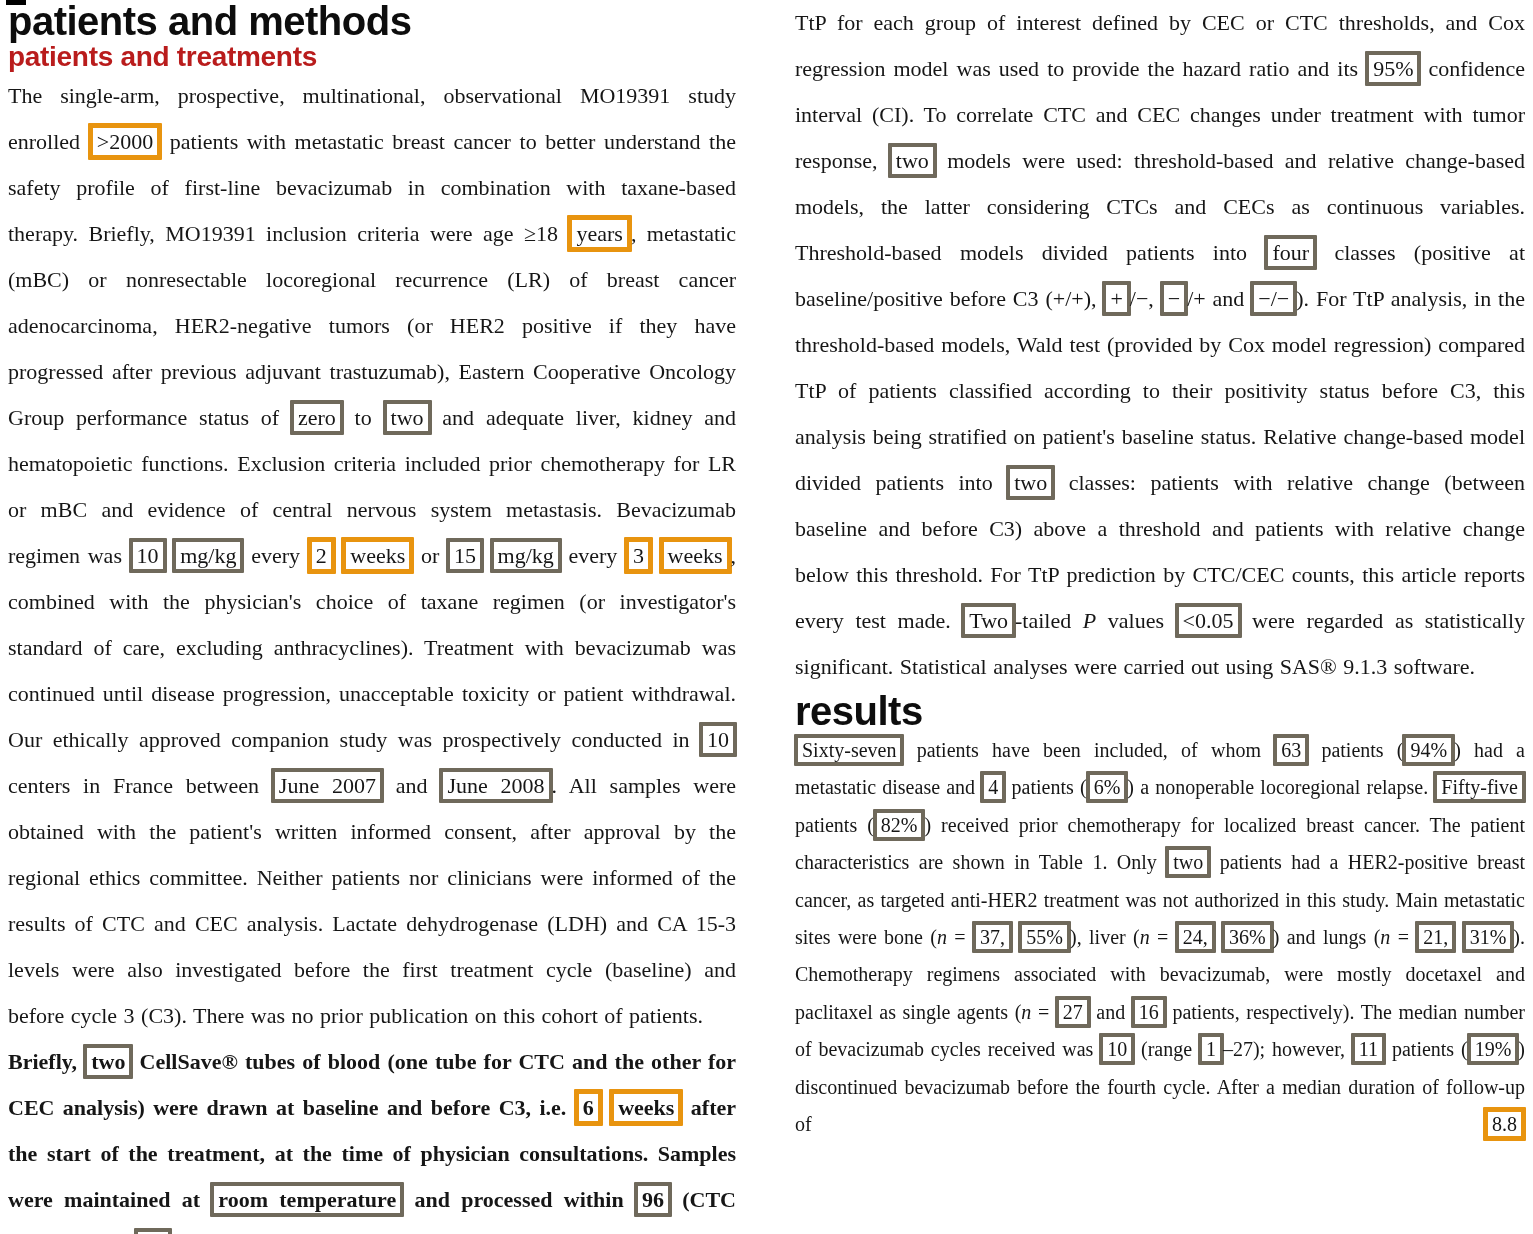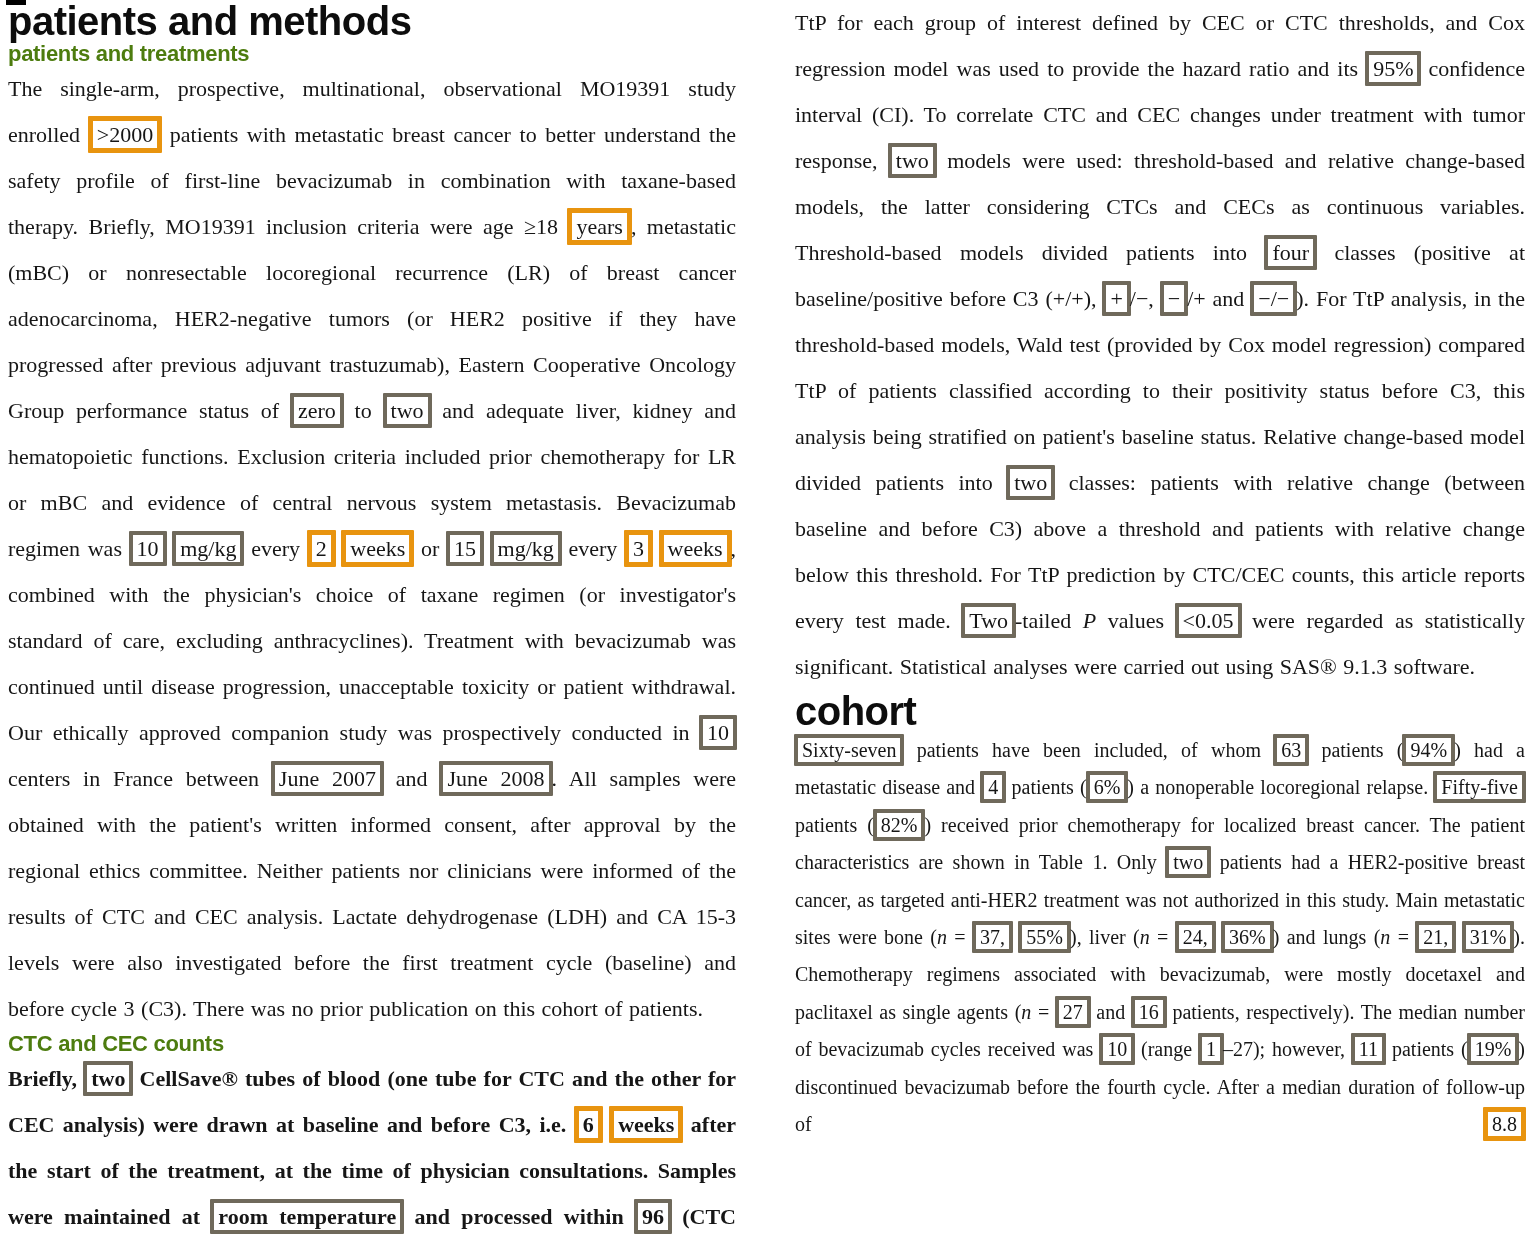--- a/index.html
+++ b/index.html
@@ -18,22 +18,22 @@
   .col { position: absolute; top: 0; }
   .col-left  { left: 8px;  width: 728px; }
   .col-right { left: 795px; width: 730px; }
   h1.sec {
     font-family: "Liberation Sans", sans-serif;
     font-weight: 700; font-size: 40px; line-height: 1.05;
     color: #0d0d0d; letter-spacing: -0.5px; margin: 0;
   }
   h2.sub {
     font-family: "Liberation Sans", sans-serif;
-    font-weight: 700; font-size: 22px; line-height: 1.1;
-    color: #4d7c0f; letter-spacing: -0.3px; margin: 0;
+    font-weight: 700; font-size: 28px; line-height: 1.1;
+    color: #b91c1c; letter-spacing: -0.3px; margin: 0;
   }
   p.body {
     margin: 0; text-align: justify;
     font-size: 22px; line-height: 46px;
     word-spacing: 1px;
   }
   p.body-lg { font-size: 20px; line-height: 37.4px; }
   p.fill-last { text-align-last: justify; }
   .h1-clip { margin-top: -12px; }
   .mt-p1 { margin-top: 24px; }
@@ -62,25 +62,24 @@
 <div class="corner-mark"></div>
 
 <div class="col col-left">
   <h1 class="sec h1-clip">patients and methods</h1>
 
 
   <h2 class="sub mt-h2a">patients and treatments</h2>
 
   <p class="body mt-p2"><span>The single-arm, prospective, multinational, observational MO19391 study enrolled </span><span class="ann ann-orange">&gt;2000</span><span> patients with metastatic breast cancer to better understand the safety profile of first-line bevacizumab in combination with taxane-based therapy. Briefly, MO19391 inclusion criteria were age ≥18 </span><span class="ann ann-orange">years</span><span>, metastatic (mBC) or nonresectable locoregional recurrence (LR) of breast cancer adenocarcinoma, HER2-negative tumors (or HER2 positive if they have progressed after previous adjuvant trastuzumab), Eastern Cooperative Oncology Group performance status of </span><span class="ann">zero</span><span> to </span><span class="ann">two</span><span> and adequate liver, kidney and hematopoietic functions. Exclusion criteria included prior chemotherapy for LR or mBC and evidence of central nervous system metastasis. Bevacizumab regimen was </span><span class="ann">10</span><span> </span><span class="ann">mg/kg</span><span> every </span><span class="ann ann-orange">2</span><span> </span><span class="ann ann-orange">weeks</span><span> or </span><span class="ann">15</span><span> </span><span class="ann">mg/kg</span><span> every </span><span class="ann ann-orange">3</span><span> </span><span class="ann ann-orange">weeks</span><span>, combined with the physician's choice of taxane regimen (or investigator's standard of care, excluding anthracyclines). Treatment with bevacizumab was continued until disease progression, unacceptable toxicity or patient withdrawal. Our ethically approved companion study was prospectively conducted in </span><span class="ann">10</span><span> centers in France between </span><span class="ann">June 2007</span><span> and </span><span class="ann">June 2008</span><span>. All samples were obtained with the patient's written informed consent, after approval by the regional ethics committee. Neither patients nor clinicians were informed of the results of CTC and CEC analysis. Lactate dehydrogenase (LDH) and CA 15-3 levels were also investigated before the first treatment cycle (baseline) and before cycle 3 (C3). There was no prior publication on this cohort of patients.</span></p>
 
-  <h2 class="sub mt-h2b">CTC and CEC counts</h2>
 
   <p class="body mt-p3 fill-last"><span>Briefly, </span><span class="ann">two</span><span> CellSave® tubes of blood (one tube for CTC and the other for CEC analysis) were drawn at baseline and before C3, i.e. </span><span class="ann ann-orange">6</span><span> </span><span class="ann ann-orange">weeks</span><span> after the start of the treatment, at the time of physician consultations. Samples were maintained at </span><span class="ann">room temperature</span><span> and processed within </span><span class="ann">96</span><span> (CTC samples) or </span><span class="ann">72</span><span> (CEC samples) h after collection. All evaluations were carried out with no knowledge of the patient's clinical status. The standardized</span></p>
 </div>
 
 <div class="col col-right">
   <p class="body mt-p4"><span>TtP for each group of interest defined by CEC or CTC thresholds, and Cox regression model was used to provide the hazard ratio and its </span><span class="ann">95%</span><span> confidence interval (CI). To correlate CTC and CEC changes under treatment with tumor response, </span><span class="ann">two</span><span> models were used: threshold-based and relative change-based models, the latter considering CTCs and CECs as continuous variables. Threshold-based models divided patients into </span><span class="ann">four</span><span> classes (positive at baseline/positive before C3 (+/+), </span><span class="ann">+</span><span>/−, </span><span class="ann">−</span><span>/+ and </span><span class="ann">−/−</span><span>). For TtP analysis, in the threshold-based models, Wald test (provided by Cox model regression) compared TtP of patients classified according to their positivity status before C3, this analysis being stratified on patient's baseline status. Relative change-based model divided patients into </span><span class="ann">two</span><span> classes: patients with relative change (between baseline and before C3) above a threshold and patients with relative change below this threshold. For TtP prediction by CTC/CEC counts, this article reports every test made. </span><span class="ann">Two</span><span>-tailed </span><span class="it">P</span><span> values </span><span class="ann">&lt;0.05</span><span> were regarded as statistically significant. Statistical analyses were carried out using SAS® 9.1.3 software.</span></p>
 
-  <h1 class="sec mt-h1r">cohort</h1>
+  <h1 class="sec mt-h1r">results</h1>
 
 
   <p class="body body-lg mt-p5 fill-last"><span class="ann">Sixty-seven</span><span> patients have been included, of whom </span><span class="ann">63</span><span> patients (</span><span class="ann">94%</span><span>) had a metastatic disease and </span><span class="ann">4</span><span> patients (</span><span class="ann">6%</span><span>) a nonoperable locoregional relapse. </span><span class="ann">Fifty-five</span><span> patients (</span><span class="ann">82%</span><span>) received prior chemotherapy for localized breast cancer. The patient characteristics are shown in Table 1. Only </span><span class="ann">two</span><span> patients had a HER2-positive breast cancer, as targeted anti-HER2 treatment was not authorized in this study. Main metastatic sites were bone (</span><span class="it">n</span><span> = </span><span class="ann">37,</span><span> </span><span class="ann">55%</span><span>), liver (</span><span class="it">n</span><span> = </span><span class="ann">24,</span><span> </span><span class="ann">36%</span><span>) and lungs (</span><span class="it">n</span><span> = </span><span class="ann">21,</span><span> </span><span class="ann">31%</span><span>). Chemotherapy regimens associated with bevacizumab, were mostly docetaxel and paclitaxel as single agents (</span><span class="it">n</span><span> = </span><span class="ann">27</span><span> and </span><span class="ann">16</span><span> patients, respectively). The median number of bevacizumab cycles received was </span><span class="ann">10</span><span> (range </span><span class="ann">1</span><span>–27); however, </span><span class="ann">11</span><span> patients (</span><span class="ann">19%</span><span>) discontinued bevacizumab before the fourth cycle. After a median duration of follow-up of </span><span class="ann ann-orange">8.8</span></p>
 </div>
 
 </body></html>

